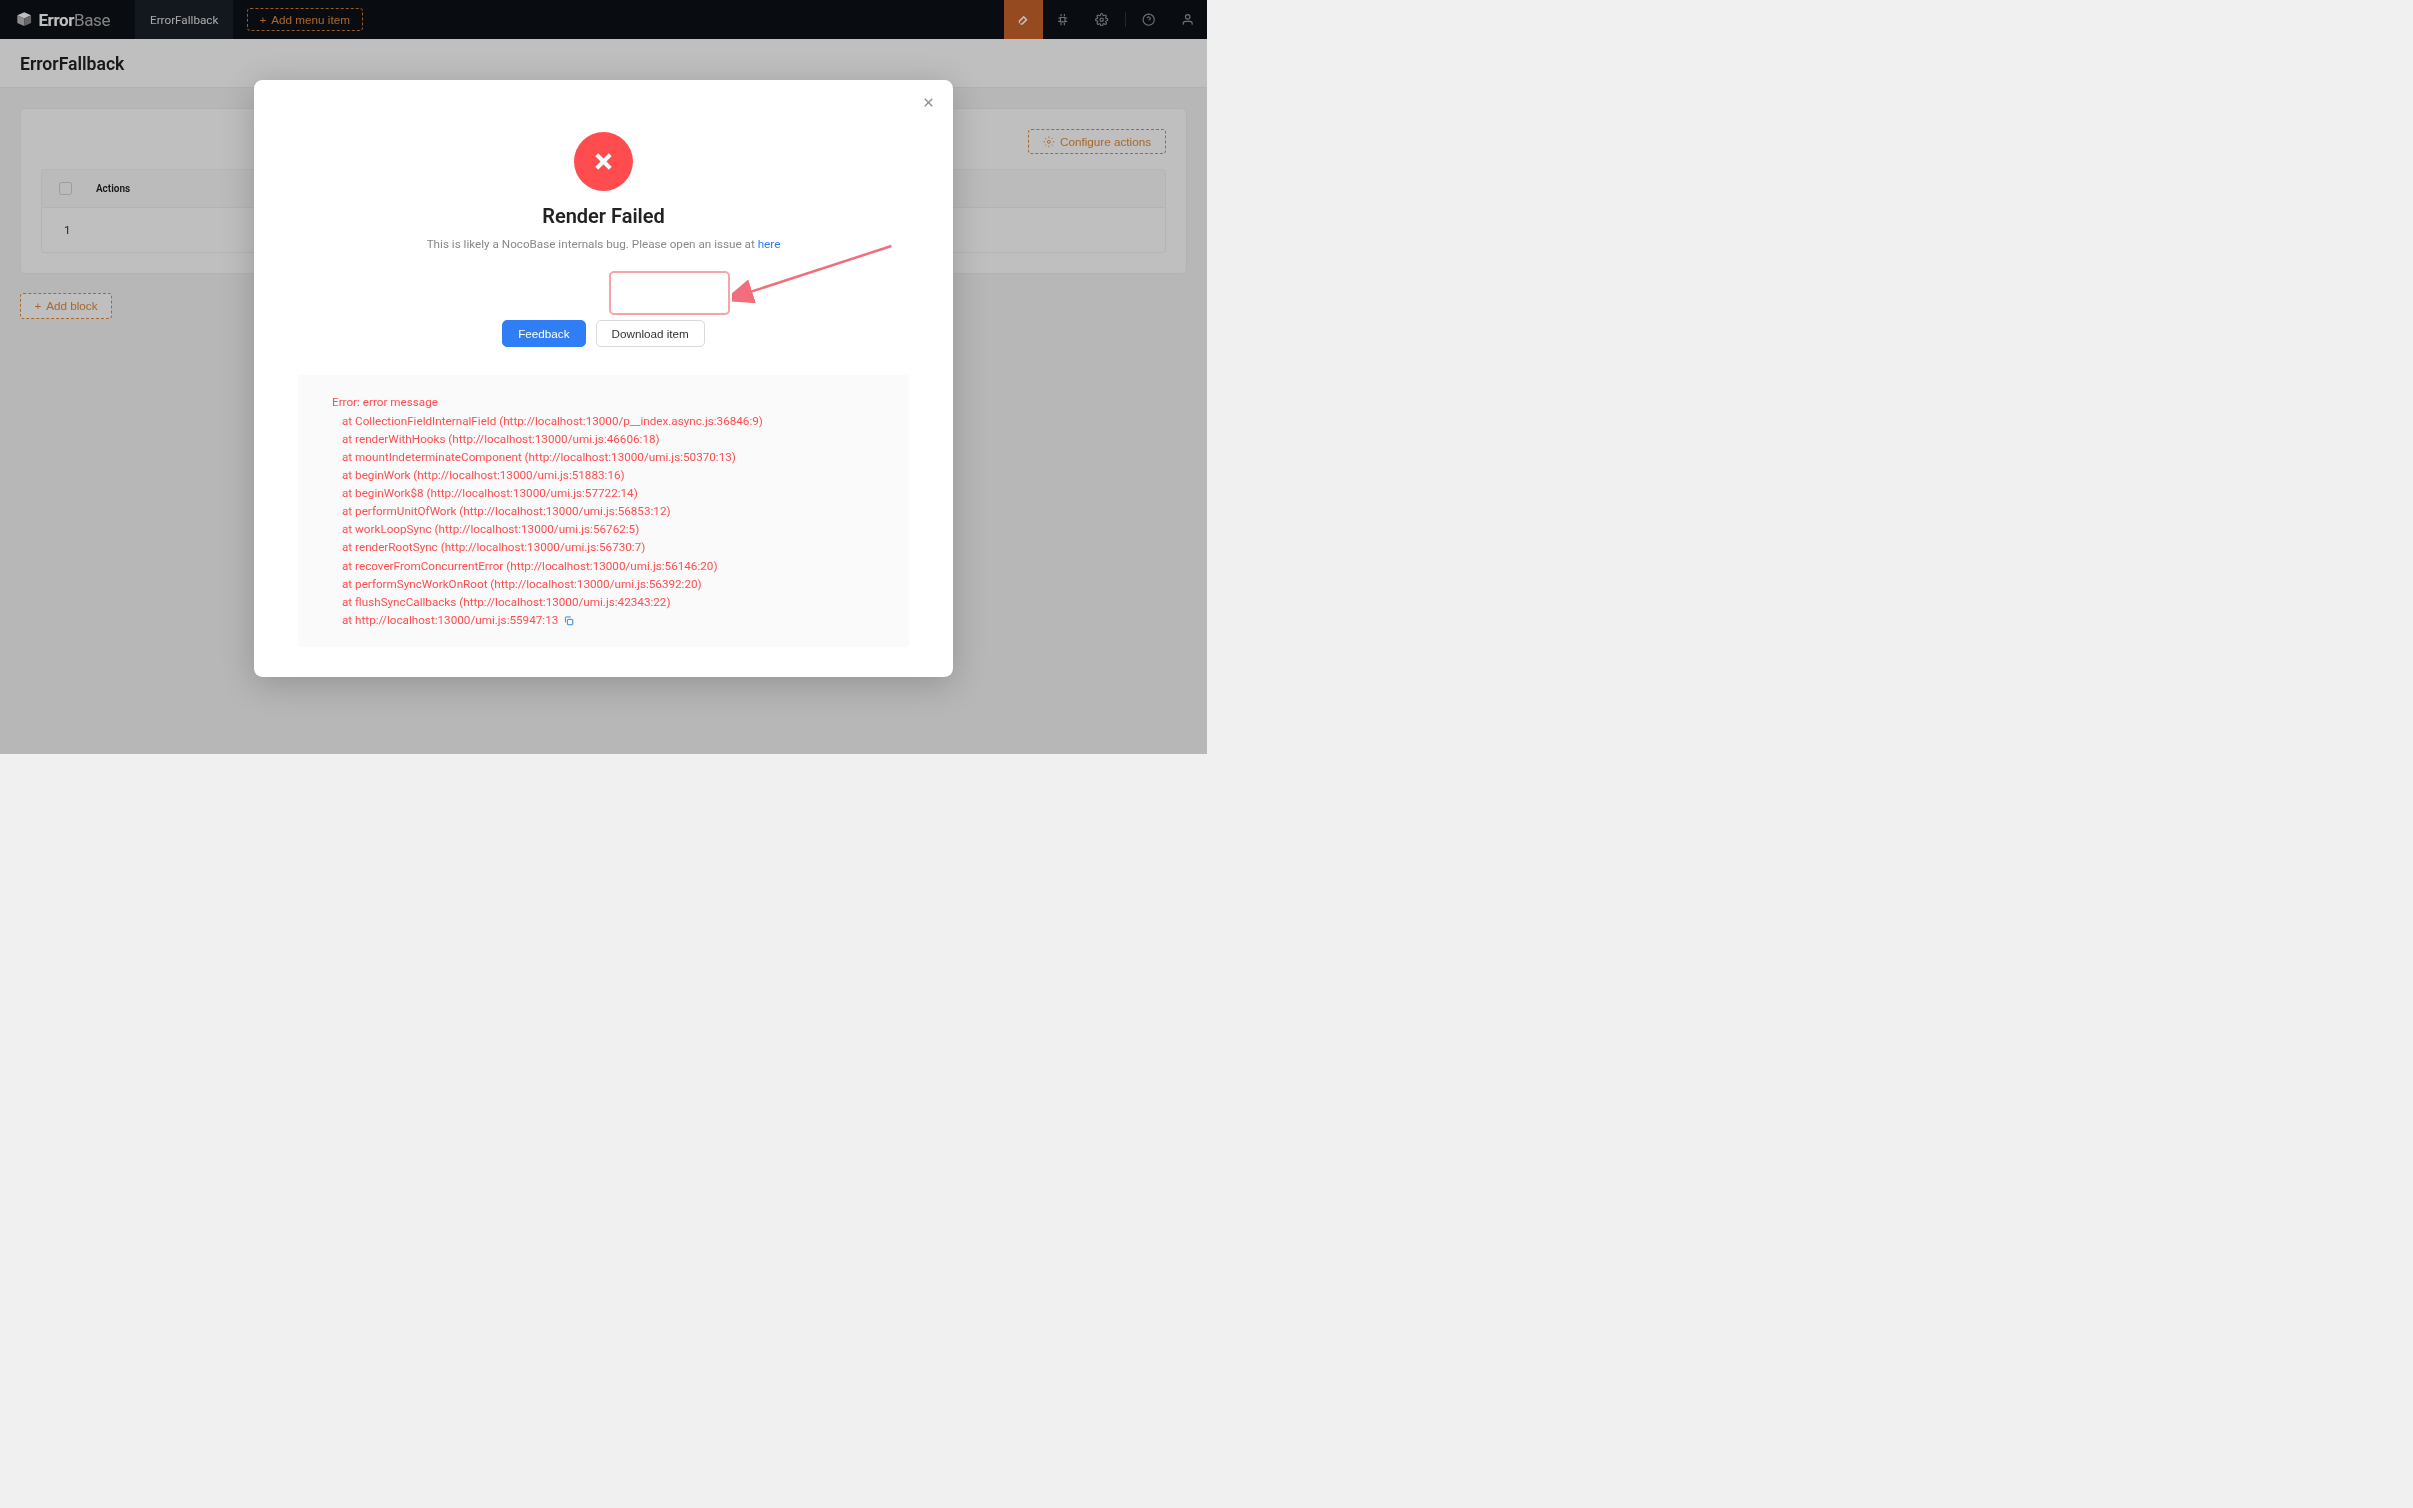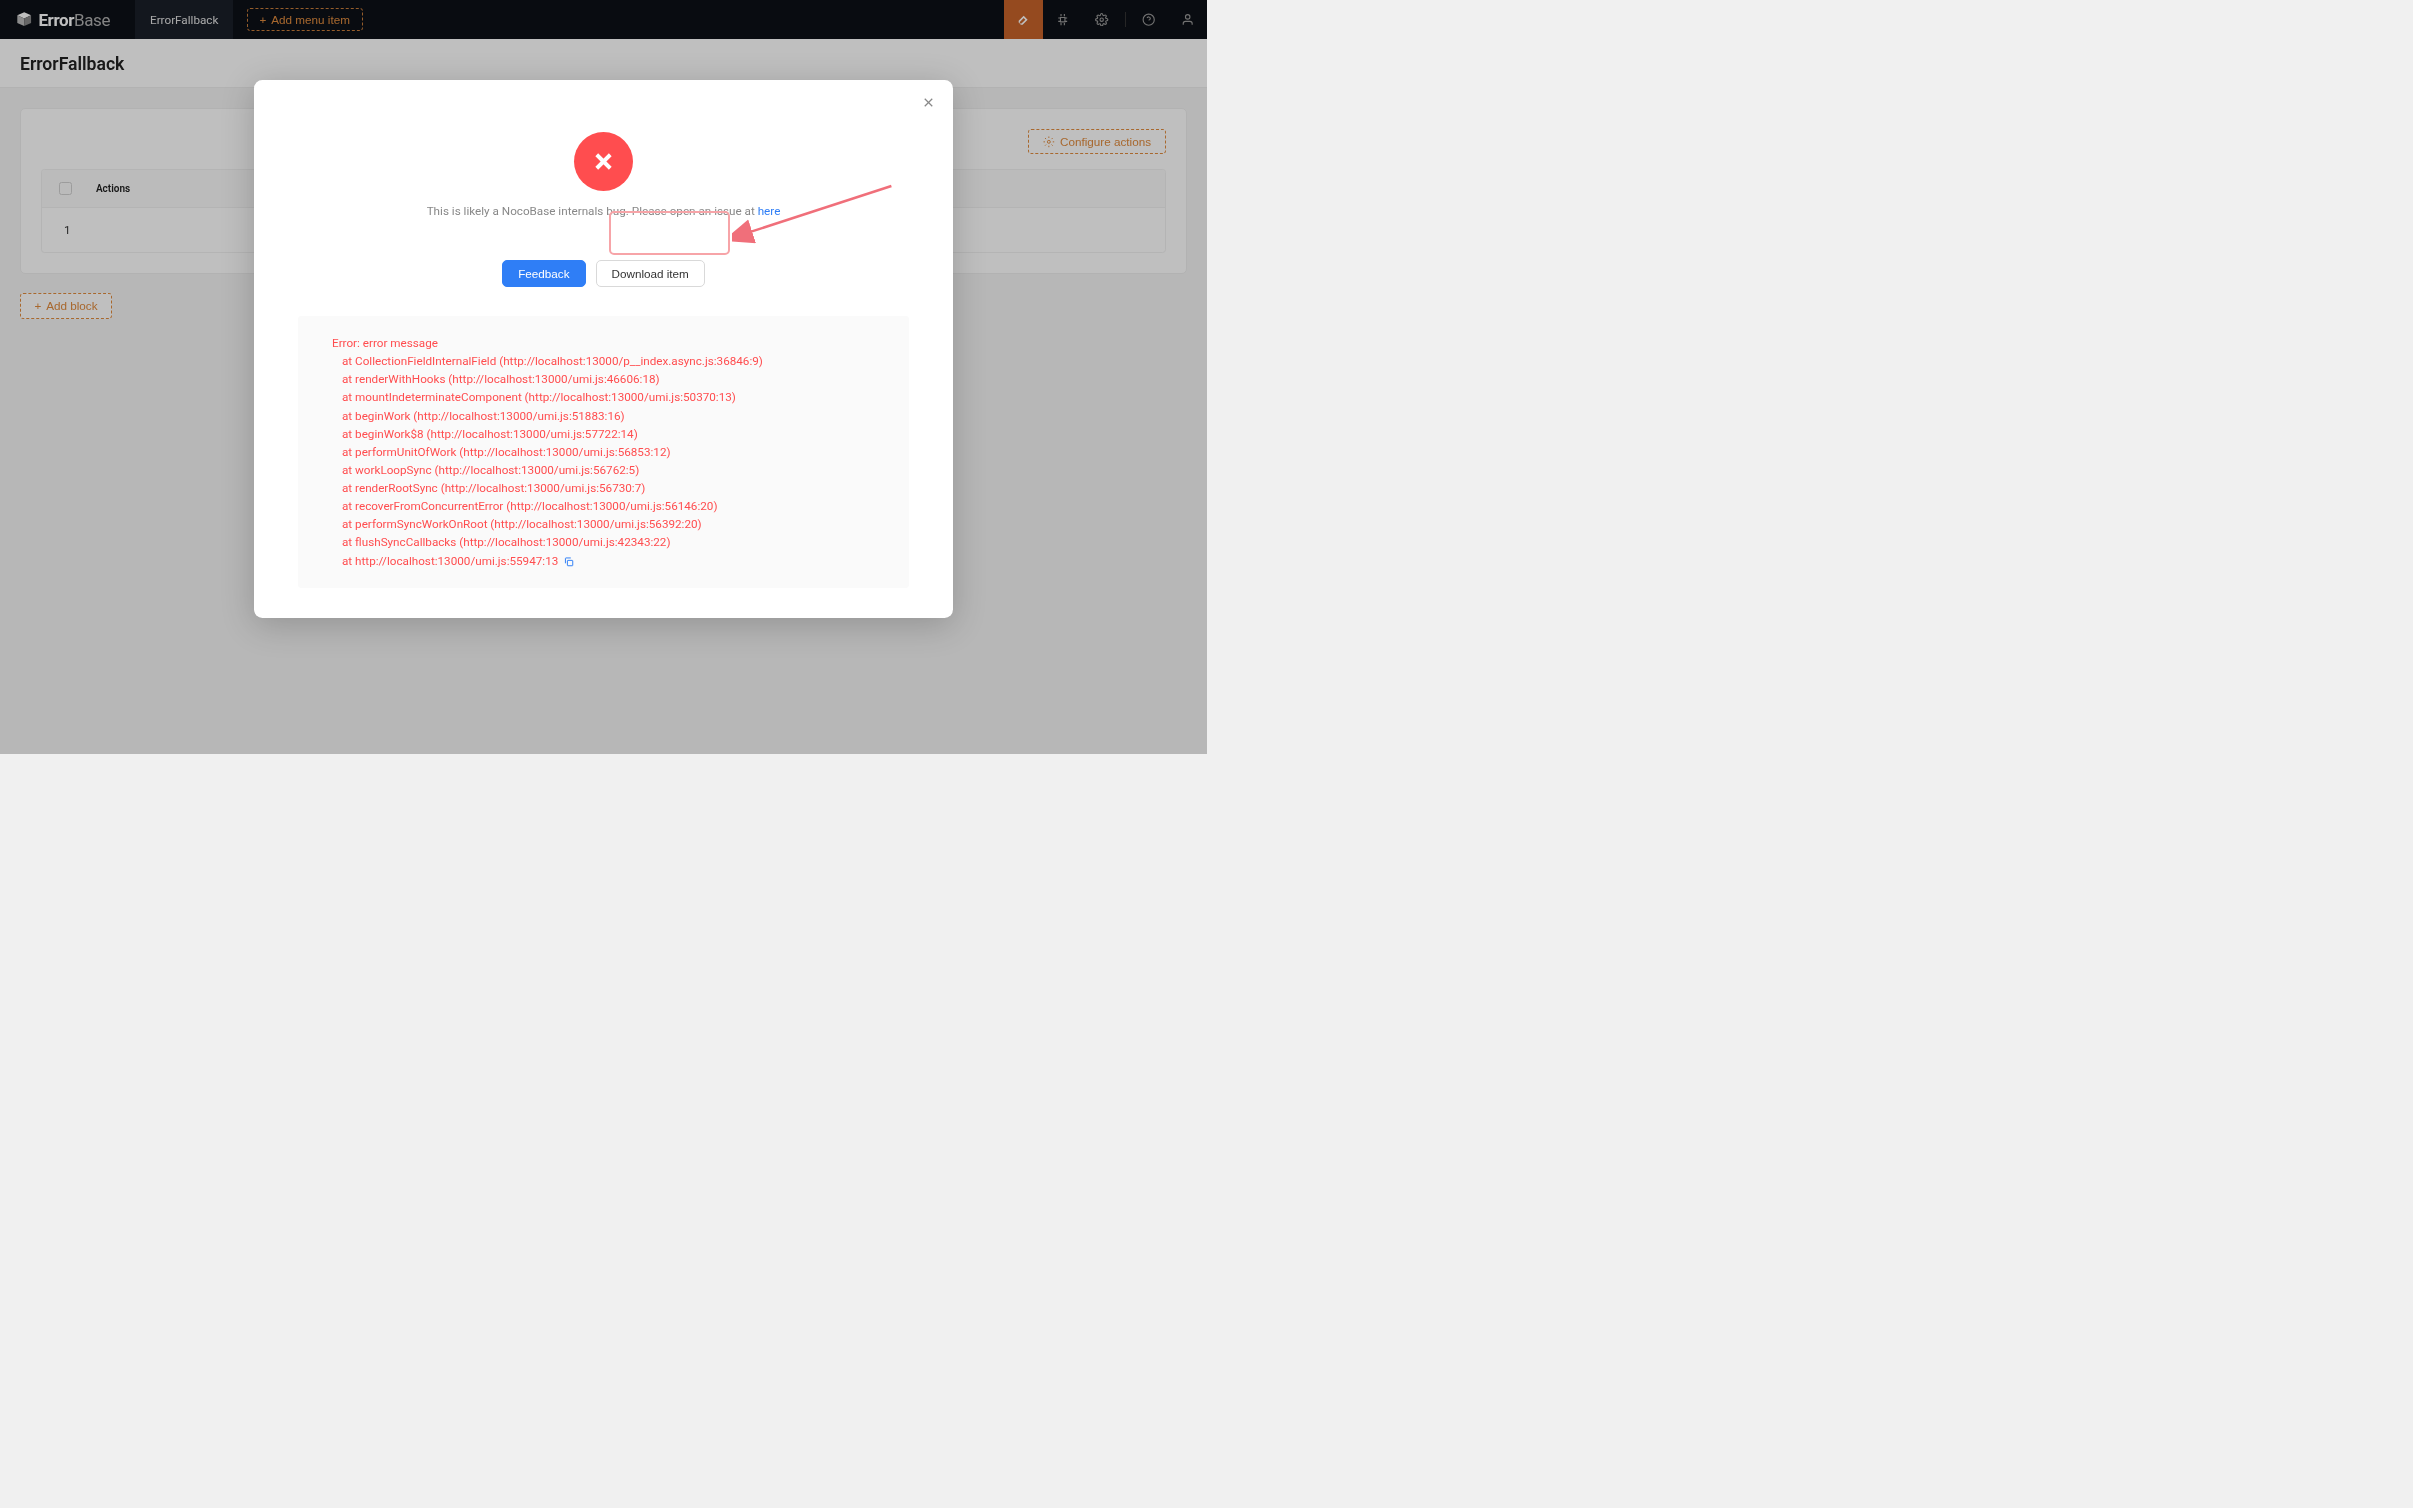--- a/index.html
+++ b/index.html
@@ -166,21 +166,21 @@
   text-align: center;
   font-size: 20px;
   font-weight: 600;
   color: #222;
   margin-bottom: 8.4px;
 }
 .modal-desc {
   text-align: center;
   font-size: 11.7px;
   color: #888;
-  margin-bottom: 2px;
+  margin-bottom: 29px;
 }
 .modal-desc a { color: #2f7ef6; text-decoration: none; }
 .modal-buttons { display: flex; justify-content: center; gap: 10px; margin-bottom: 28.5px; position: relative; }
 .btn {
   padding: 5.9px 15px;
   border-radius: 5px;
   font-size: 11.7px;
   border: 0.8px solid transparent;
   cursor: pointer;
   margin-top: 40px;
@@ -309,20 +309,21 @@
         <line x1="18" y1="6" x2="6" y2="18"></line>
         <line x1="6" y1="6" x2="18" y2="18"></line>
       </svg>
 
     <div class="error-icon">
       <svg viewBox="0 0 24 24" fill="none">
           <line x1="6" y1="6" x2="18" y2="18"></line>
           <line x1="18" y1="6" x2="6" y2="18"></line>
         </svg>
     </div>
+    <div class="modal-title">Render Failed</div>
     <div class="modal-desc">
       <span>This is likely a NocoBase internals bug. Please open an issue at </span><a href="#">here</a>
     </div>
 
     <div class="modal-buttons">
       <button class="btn btn-primary">Feedback</button>
       <button class="btn btn-default">Download item</button>
 
       <div class="highlight-box" style="left:333px; top:-9.2px; width:121px; height:44px;"></div>
       <svg class="arrow-annotation" style="left:456px; top:-39px; width:168px; height:67px;" viewBox="0 0 200 80">

